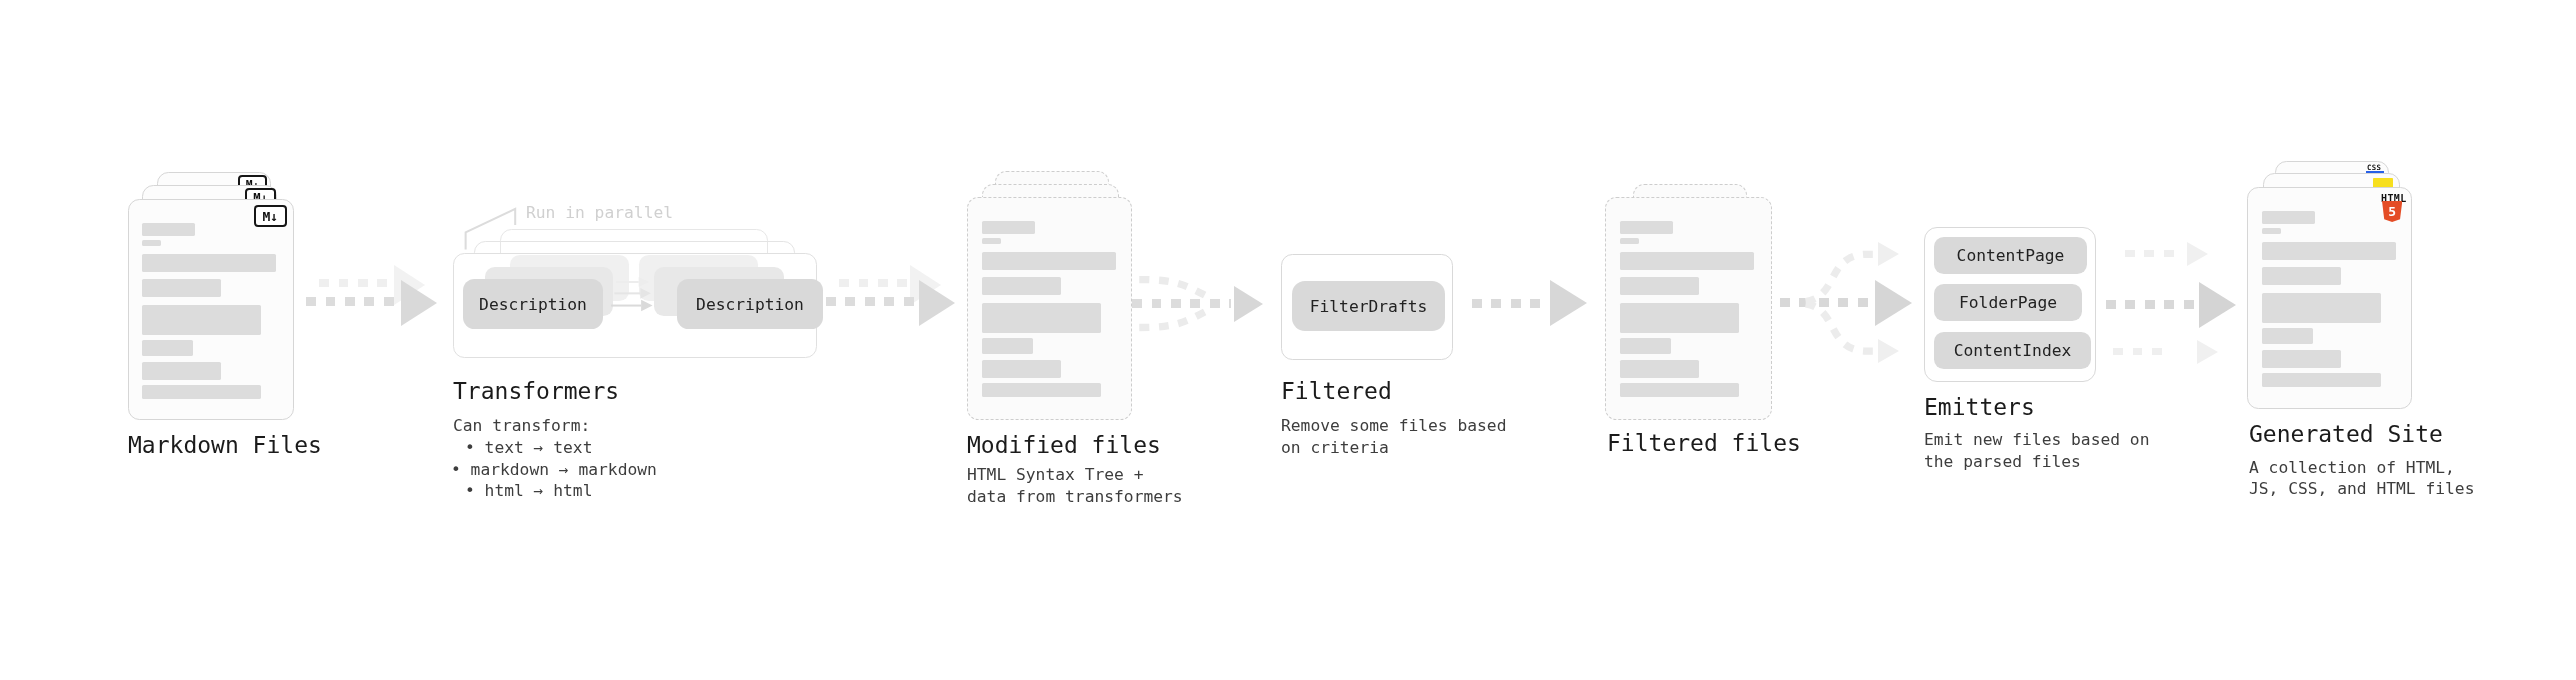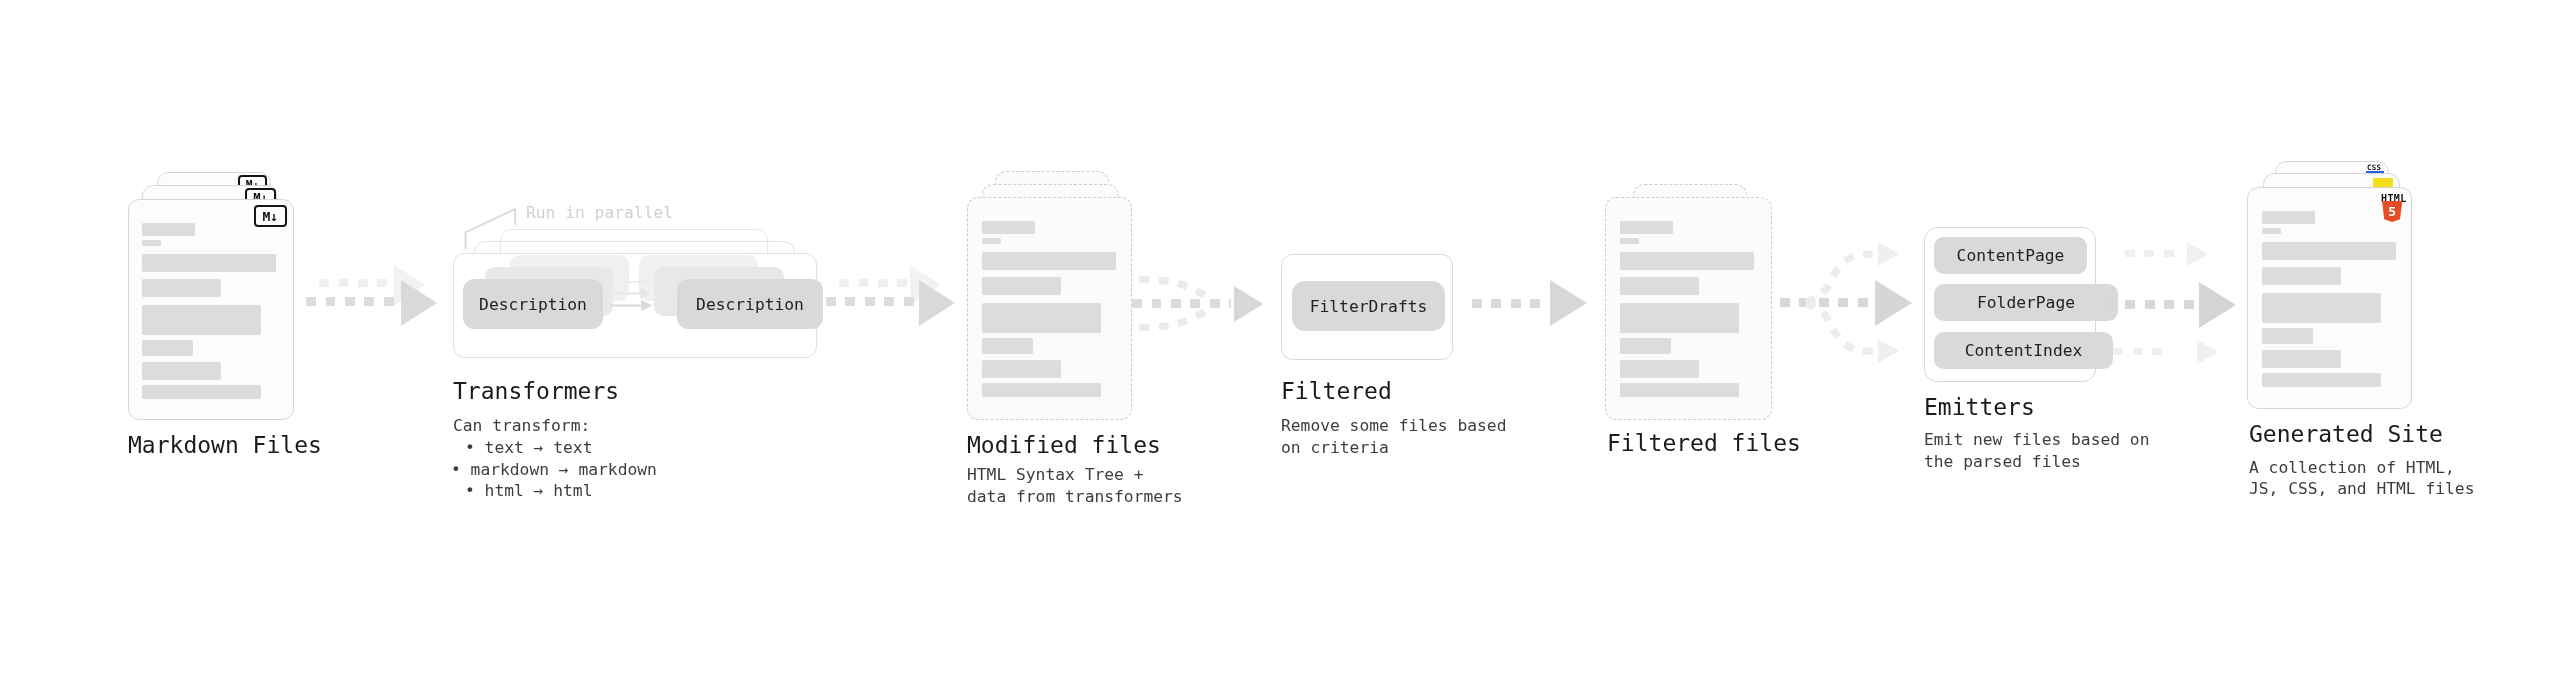--- a/index.html
+++ b/index.html
@@ -151,22 +151,22 @@
   <div>
     <div class="trail" style="--c:#d8d8d8;left:1780px;top:298px;width:91px;height:9px;"></div>
     <div class="head" style="left:1875px;top:280px;border-width:23px 0 23px 37px;border-left-color:#d6d6d6;"></div>
     <div class="head" style="left:1878px;top:242px;border-width:12.2px 0 12.2px 21px;border-left-color:#efefef;"></div>
     <div class="head" style="left:1878px;top:339px;border-width:12.2px 0 12.2px 21px;border-left-color:#efefef;"></div>
   </div>
 
   <div>
     <div class="sbox" style="left:1924px;top:227px;width:172px;height:155px;border-radius:13px;"></div>
     <div class="btn" style="left:1934px;top:237px;width:153px;height:37px;border-radius:9.8px;">ContentPage</div>
-    <div class="btn" style="left:1934px;top:284px;width:184px;height:37px;border-radius:9.8px;">FolderPage</div>
-    <div class="btn" style="left:1934px;top:332px;width:179px;height:37px;border-radius:9.8px;">ContentIndex</div>
+    <div class="btn" style="left:1934px;top:284px;width:148px;height:37px;border-radius:9.8px;">FolderPage</div>
+    <div class="btn" style="left:1934px;top:332px;width:157px;height:37px;border-radius:9.8px;">ContentIndex</div>
     <div class="stage-label" style="left:1924px;top:394px;">Emitters</div>
     <div class="desc-line" style="left:1924px;top:430px;">Emit new files based on</div>
     <div class="desc-line" style="left:1924px;top:452px;">the parsed files</div>
   </div>
 
   <div>
     <div class="trail" style="--c:#efefef;left:2125px;top:250px;width:55px;height:7.3px;"></div>
     <div class="head" style="left:2187px;top:242px;border-width:12.2px 0 12.2px 21px;border-left-color:#f0f0f0;"></div>
     <div class="trail" style="--c:#d8d8d8;left:2106px;top:300px;width:88px;height:9px;"></div>
     <div class="head" style="left:2199px;top:282px;border-width:23px 0 23px 37px;border-left-color:#d4d4d4;"></div>

